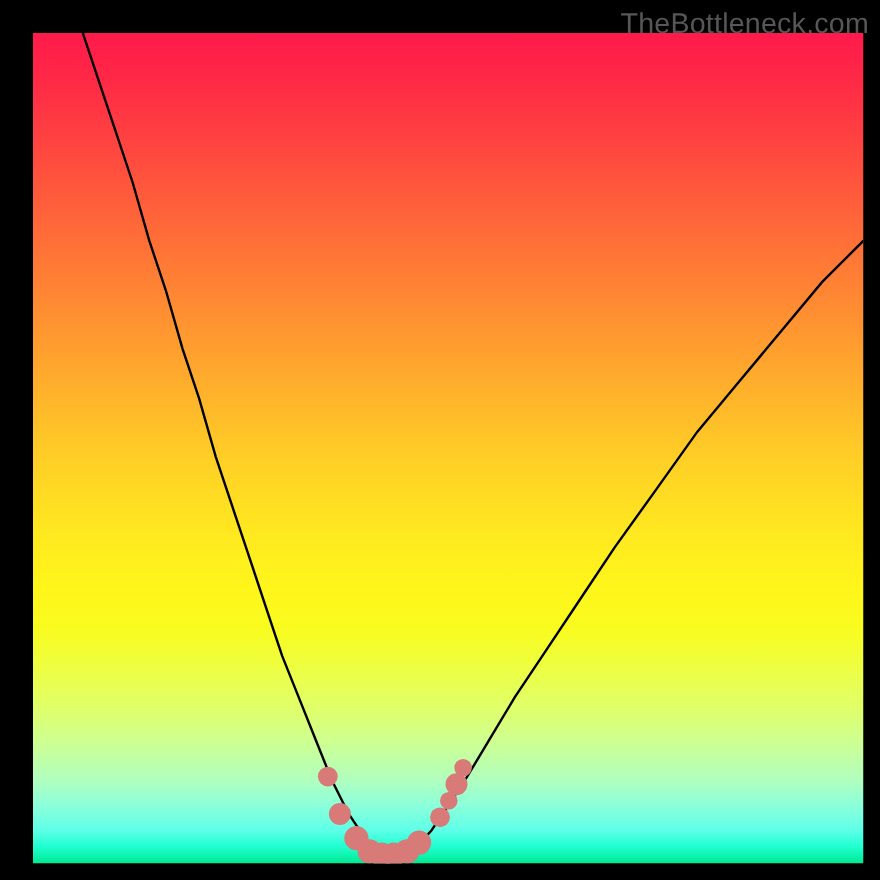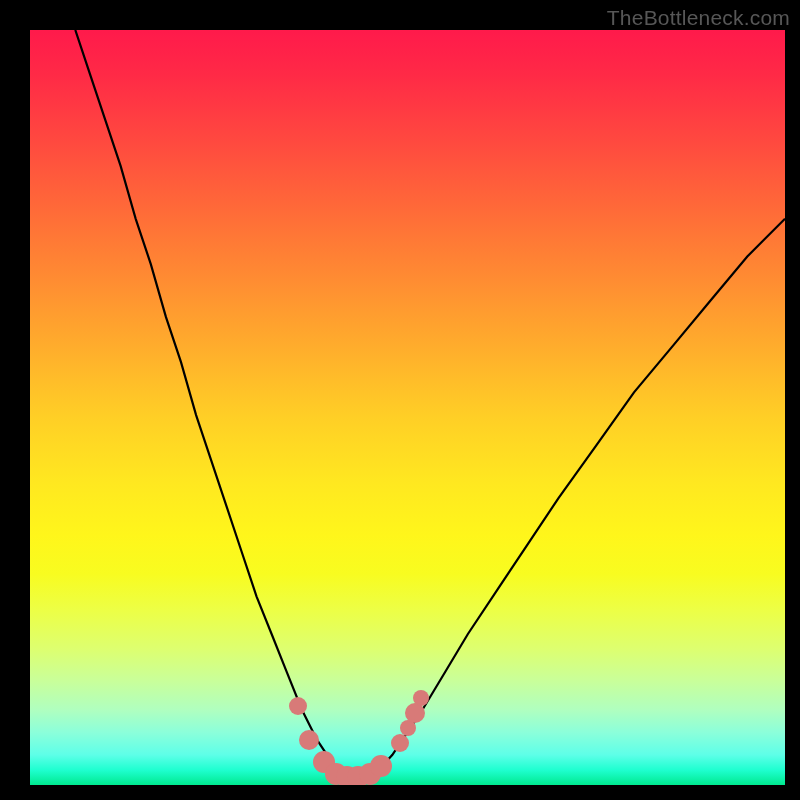--- a/index.html
+++ b/index.html
@@ -9,21 +9,21 @@
     background: #000;
     position: relative;
     font-family: Arial, sans-serif;
     overflow: hidden;
   }
   .watermark {
     position: absolute;
     top: 6px;
     right: 10px;
     color: #575757;
-    font-size: 21px;
+    font-size: 26px;
     font-weight: 500;
     z-index: 10;
     letter-spacing: 0.2px;
     margin-left: 36px;
   }
   .plot-area {
     position: absolute;
     left: 30px;
     top: 30px;
     width: 755px;

